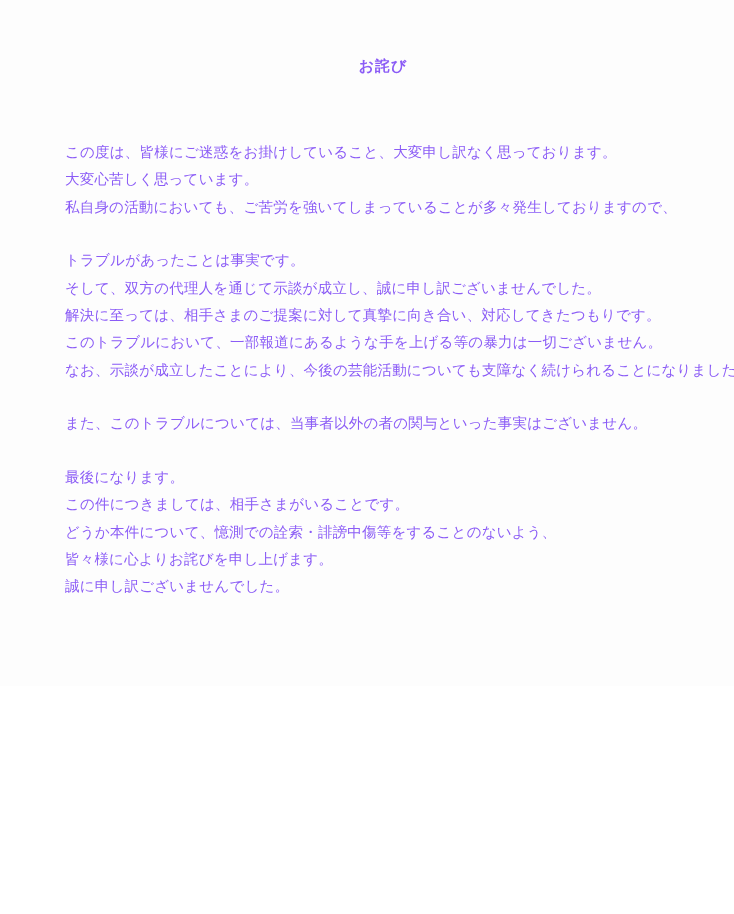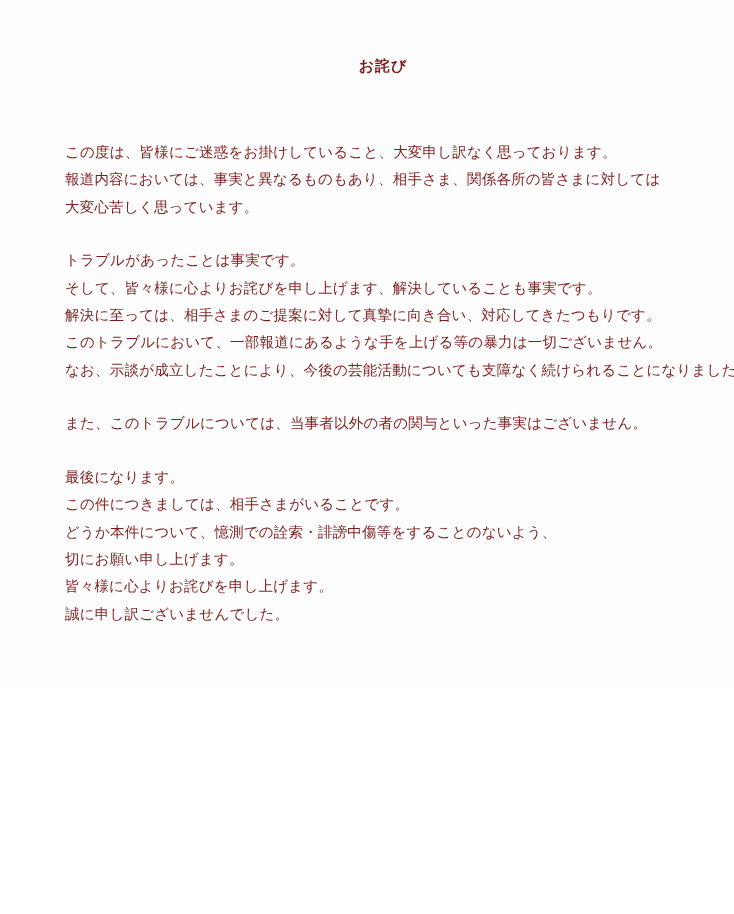--- a/index.html
+++ b/index.html
@@ -6,21 +6,21 @@
     margin: 0;
     padding: 0;
     background: #ffffff;
   }
   .page {
     position: relative;
     width: 734px;
     height: 686px;
     background: #fdfdfd;
     font-family: "DejaVu Serif", "Liberation Serif", serif;
-    color: #7f1d1d;
+    color: #8b5cf6;
     overflow: hidden;
     box-sizing: border-box;
   }
   .doc-title {
     position: absolute;
     top: 57px;
     left: 65px;
     width: 636px;
     text-align: center;
     font-size: 15px;
@@ -62,38 +62,37 @@
 </head>
 <body>
 
 <div class="page">
 
   <div class="doc-title">お詫び</div>
 
   <div class="body-text">
       <div class="para">
         <div class="line">この度は、皆様にご迷惑をお掛けしていること、大変申し訳なく思っております。</div>
-        <div class="line">報道内容においては、事実と異なるものもあり、相手さま、関係各所の皆さまに対しては</div>
         <div class="line">大変心苦しく思っています。</div>
+        <div class="line">私自身の活動においても、ご苦労を強いてしまっていることが多々発生しておりますので、</div>
       </div>
       <div class="para">
         <div class="line">トラブルがあったことは事実です。</div>
-        <div class="line">そして、皆々様に心よりお詫びを申し上げます、解決していることも事実です。</div>
+        <div class="line">そして、双方の代理人を通じて示談が成立し、誠に申し訳ございませんでした。</div>
         <div class="line">解決に至っては、相手さまのご提案に対して真摯に向き合い、対応してきたつもりです。</div>
         <div class="line">このトラブルにおいて、一部報道にあるような手を上げる等の暴力は一切ございません。</div>
         <div class="line">なお、示談が成立したことにより、今後の芸能活動についても支障なく続けられることになりました。</div>
       </div>
       <div class="para">
         <div class="line">また、このトラブルについては、当事者以外の者の関与といった事実はございません。</div>
       </div>
       <div class="para">
         <div class="line">最後になります。</div>
         <div class="line">この件につきましては、相手さまがいることです。</div>
         <div class="line">どうか本件について、憶測での詮索・誹謗中傷等をすることのないよう、</div>
-        <div class="line">切にお願い申し上げます。</div>
         <div class="line">皆々様に心よりお詫びを申し上げます。</div>
         <div class="line">誠に申し訳ございませんでした。</div>
       </div>
     </div>
 
   <div class="signoff">
     <div class="date">2025年 1月 9日</div>
     <div class="signature">のんびりなかい 中居正広</div>
   </div>
 

